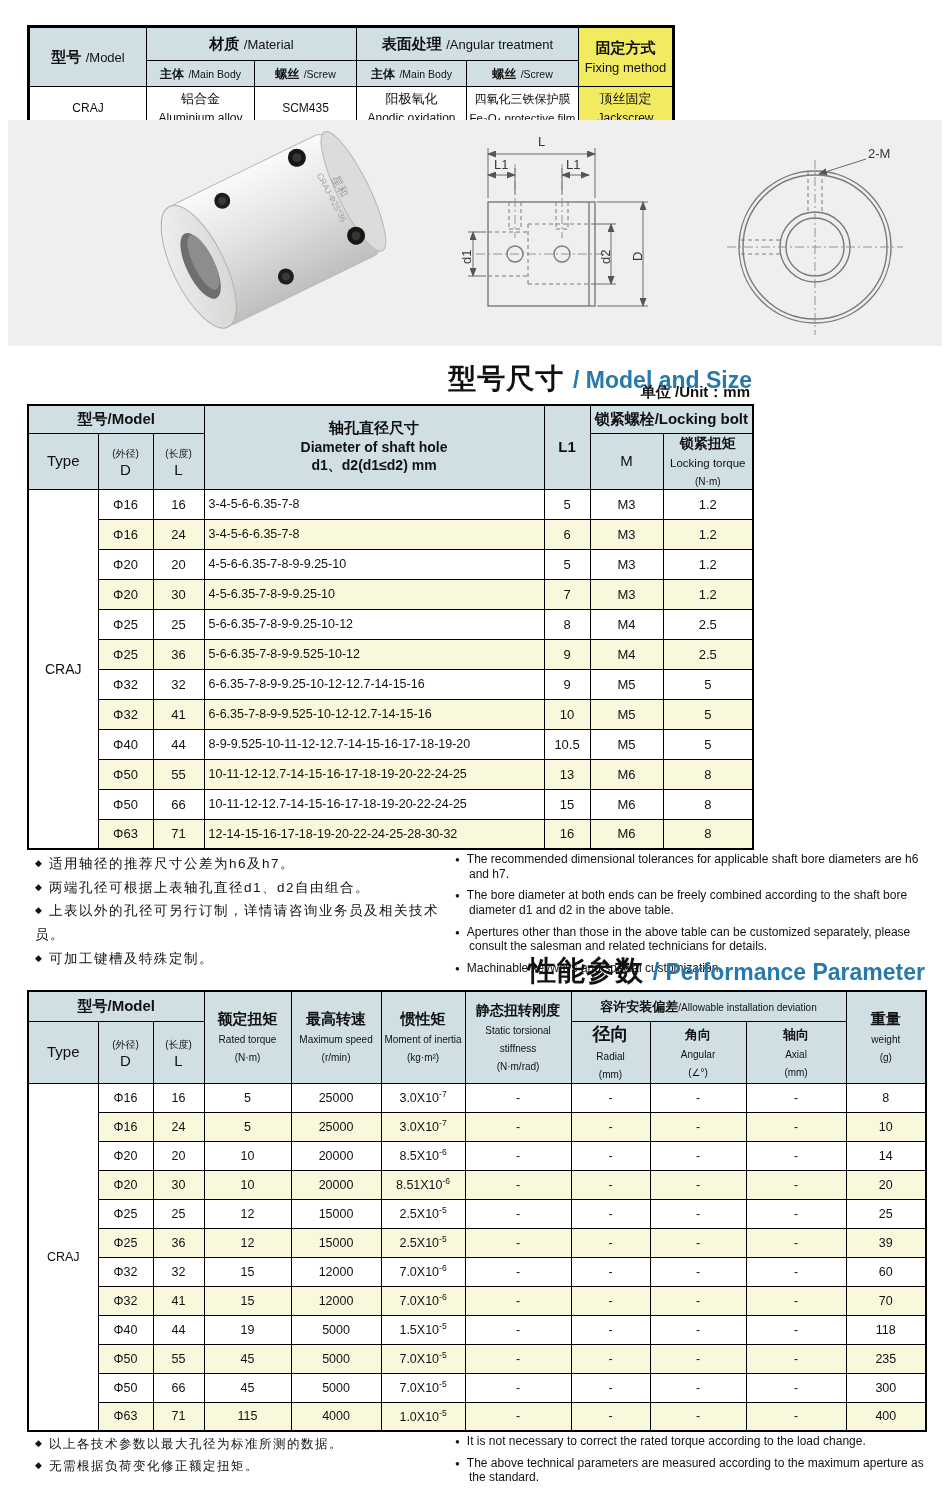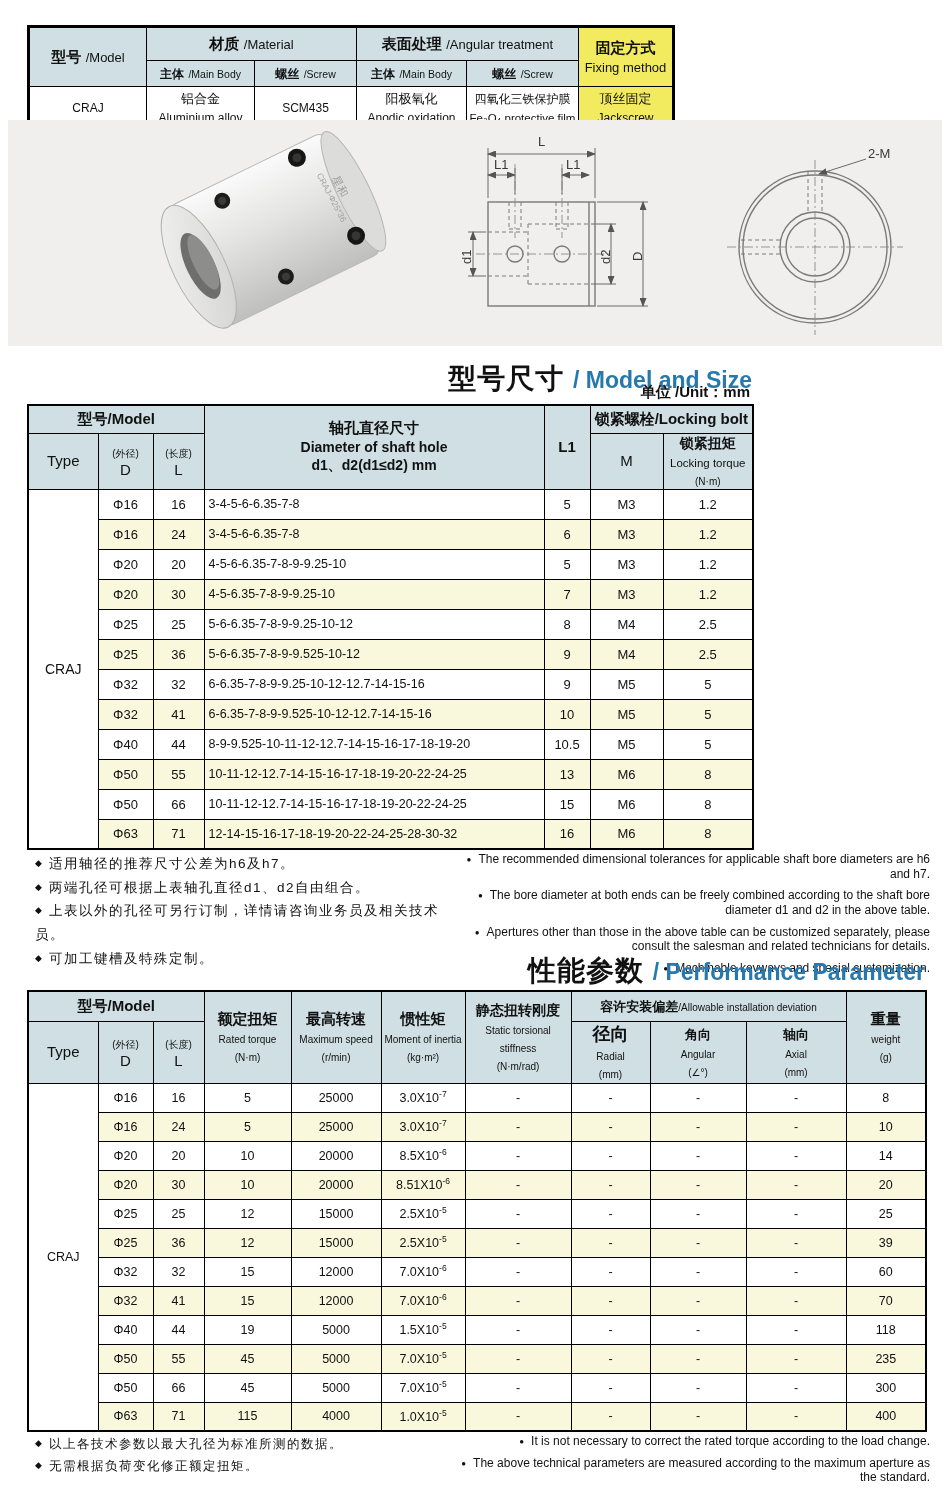--- a/index.html
+++ b/index.html
@@ -57,21 +57,21 @@
   td.type-cell { background:#fff !important; font-size:14px; }
   td.holes-cell { text-align:left; padding-left:4px; font-size:12.5px; }
   .t2 td { font-size:12.5px; }
   sup.exp { font-size:8.5px; }
 
   
   .notes { position:absolute; left:35px; width:900px; display:flex; }
   .notes ul { list-style:none; margin:0; padding:0; }
   .notes-cn { width:420px; font-size:13.5px; letter-spacing:1.5px; line-height:1.75; }
   .notes-en { width:475px; font-size:12px; line-height:1.22; }
-  .notes-en li { margin-bottom:7px;text-align:right; }
+  .notes-en li { margin-bottom:7px; }
   .notes-cn li::before { content:"◆"; font-size:9px; margin-right:7px; vertical-align:2px; letter-spacing:0; }
   .notes-en li::before { content:"●"; font-size:8px; margin-right:7px; vertical-align:1px; }
   .notes-en li { padding-left:14px; text-indent:-14px; }
   li.clip { height:11px; overflow:hidden; }
   .notes1 { top:852px; }
   .notes2 { top:1434px; }
   .notes2 .notes-cn { font-size:12.5px; }
 </style>
 </head>
 <body>

